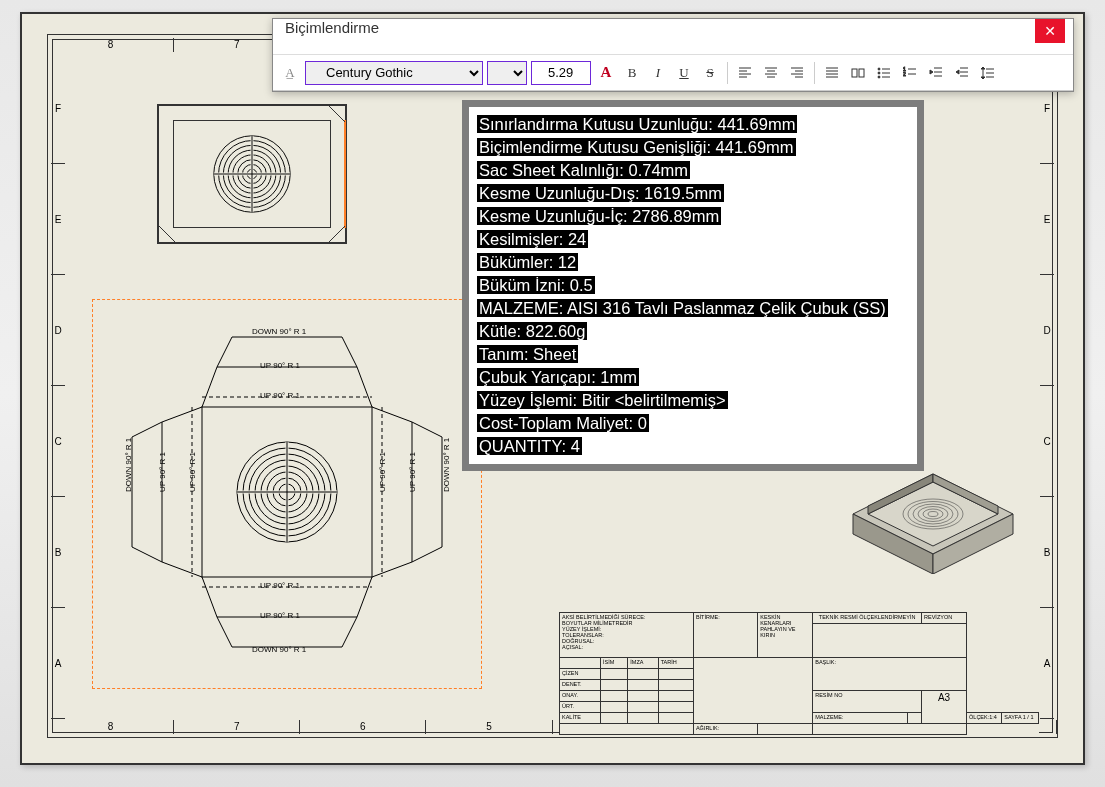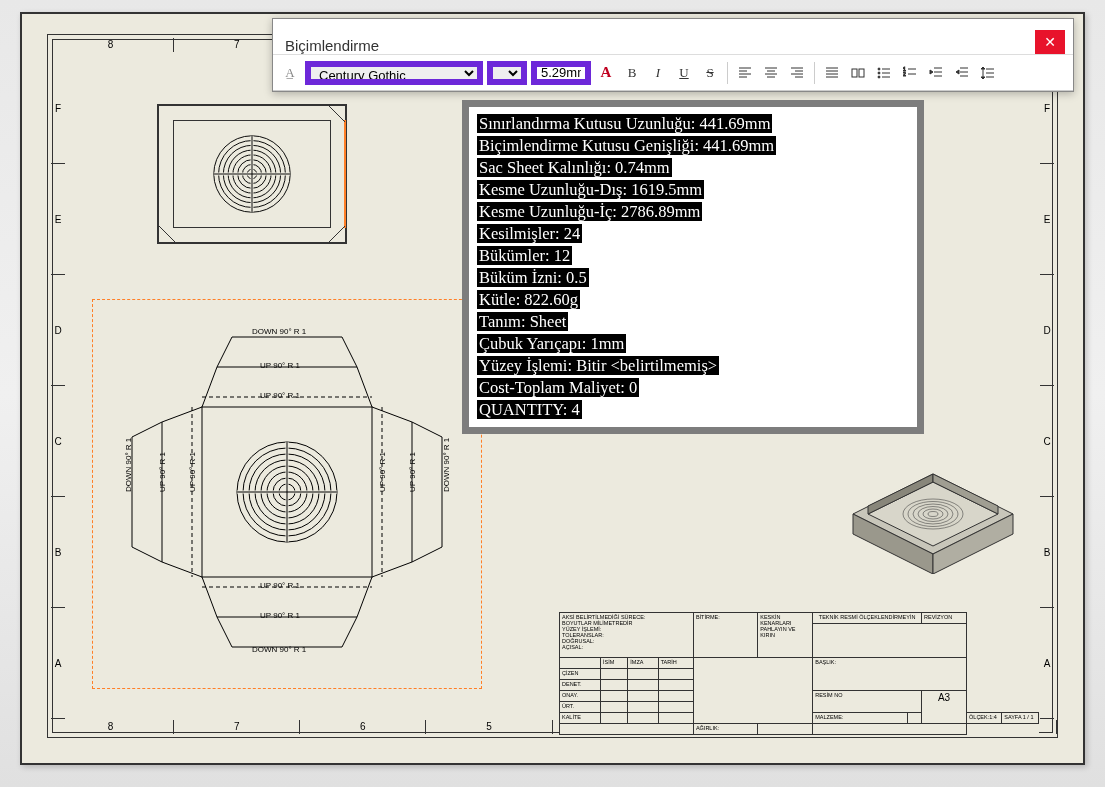--- a/index.html
+++ b/index.html
@@ -27,31 +27,31 @@
 .flat-view{position:absolute;left:70px;top:285px;width:390px;height:390px}
 .flat-dashed{position:absolute;left:0;top:0;right:0;bottom:0;border:1px dashed #ff7f27}
 .flat-body{position:absolute;left:50%;top:50%;transform:translate(-50%,-50%)}
 .bend-label{position:absolute;font-size:8px;font-family:Arial;white-space:nowrap;color:#000}
 .iso3d{position:absolute;right:50px;top:430px;width:200px;height:130px}
 .title-block{position:absolute;right:44px;bottom:28px;width:480px;background:#eceade;font-size:6px;font-family:Arial}
 .title-block table{border-collapse:collapse;width:100%}
 .title-block td{border:1px solid #333;padding:1px 2px;vertical-align:top;height:11px;font-size:5.5px;line-height:1.1}
 
 .dlg{position:absolute;left:272px;top:18px;width:802px;background:#fff;border:1px solid #888;box-shadow:0 2px 8px rgba(0,0,0,.25)}
-.dlg-title{height:36px;display:flex;align-items:flex-end;padding:0 8px 0 12px;font-size:15px;color:#333;border-bottom:1px solid #ddd}
+.dlg-title{height:36px;display:flex;align-items:flex-start;padding:0 8px 0 12px;font-size:15px;color:#333;border-bottom:1px solid #ddd}
 .dlg-close{margin-left:auto;width:30px;height:24px;background:#e8132b;color:#fff;display:flex;align-items:center;justify-content:center;cursor:pointer;font-size:14px}
 .dlg-toolbar{height:36px;display:flex;align-items:center;gap:4px;padding:0 6px;border-bottom:1px solid #ccc}
 .tb-btn{width:22px;height:22px;border:1px solid transparent;display:flex;align-items:center;justify-content:center;font-size:13px;color:#333;cursor:pointer}
 .tb-sep{width:1px;height:22px;background:#ccc;margin:0 2px}
-.font-sel{height:24px;border:6px solid #6d28d9;font-size:13px;padding:0 4px;min-width:0}
+.font-sel{height:24px;border:1px solid #6d28d9;font-size:13px;padding:0 16px;min-width:0}
 .font-name{width:178px}.font-size{width:40px}.font-mm{width:60px}
 .text-color{color:#c00020;font-family:Georgia}
 
 .note{position:absolute;left:462px;top:100px;width:462px;border:7px solid #7d7d7d;background:#fff;padding:6px 8px}
-.note-line{display:inline;background:#000;color:#fff;font-family:Liberation Serif, serif;font-size:16.5px;line-height:22px;padding:0 2px}
+.note-line{display:inline;background:#000;color:#fff;font-family:Liberation Sans, sans-serif;font-size:16.5px;line-height:22px;padding:0 2px}
 .note p{margin:0;line-height:22px}
 </style>
 </head>
 <body>
 
 <div class="sheet">
  <div class="border-outer">
   <div class="ruler-top">
    <div>1</div>
         <div>2</div>
@@ -389,19 +389,20 @@
 
 <div class="note">
  <p><span class="note-line">Sınırlandırma Kutusu Uzunluğu: 441.69mm</span></p>
  <p><span class="note-line">Biçimlendirme Kutusu Genişliği: 441.69mm</span></p>
  <p><span class="note-line">Sac Sheet Kalınlığı: 0.74mm</span></p>
  <p><span class="note-line">Kesme Uzunluğu-Dış: 1619.5mm</span></p>
  <p><span class="note-line">Kesme Uzunluğu-İç: 2786.89mm</span></p>
  <p><span class="note-line">Kesilmişler: 24</span></p>
  <p><span class="note-line">Bükümler: 12</span></p>
  <p><span class="note-line">Büküm İzni: 0.5</span></p>
+ <p><span class="note-line">MALZEME: AISI 316 Tavlı Paslanmaz Çelik Çubuk (SS)</span></p>
  <p><span class="note-line">Kütle: 822.60g</span></p>
  <p><span class="note-line">Tanım: Sheet</span></p>
  <p><span class="note-line">Çubuk Yarıçapı: 1mm</span></p>
  <p><span class="note-line">Yüzey İşlemi: Bitir &lt;belirtilmemiş&gt;</span></p>
  <p><span class="note-line">Cost-Toplam Maliyet: 0</span></p>
  <p><span class="note-line">QUANTITY: 4</span></p>
 </div>
 
 </body></html>

